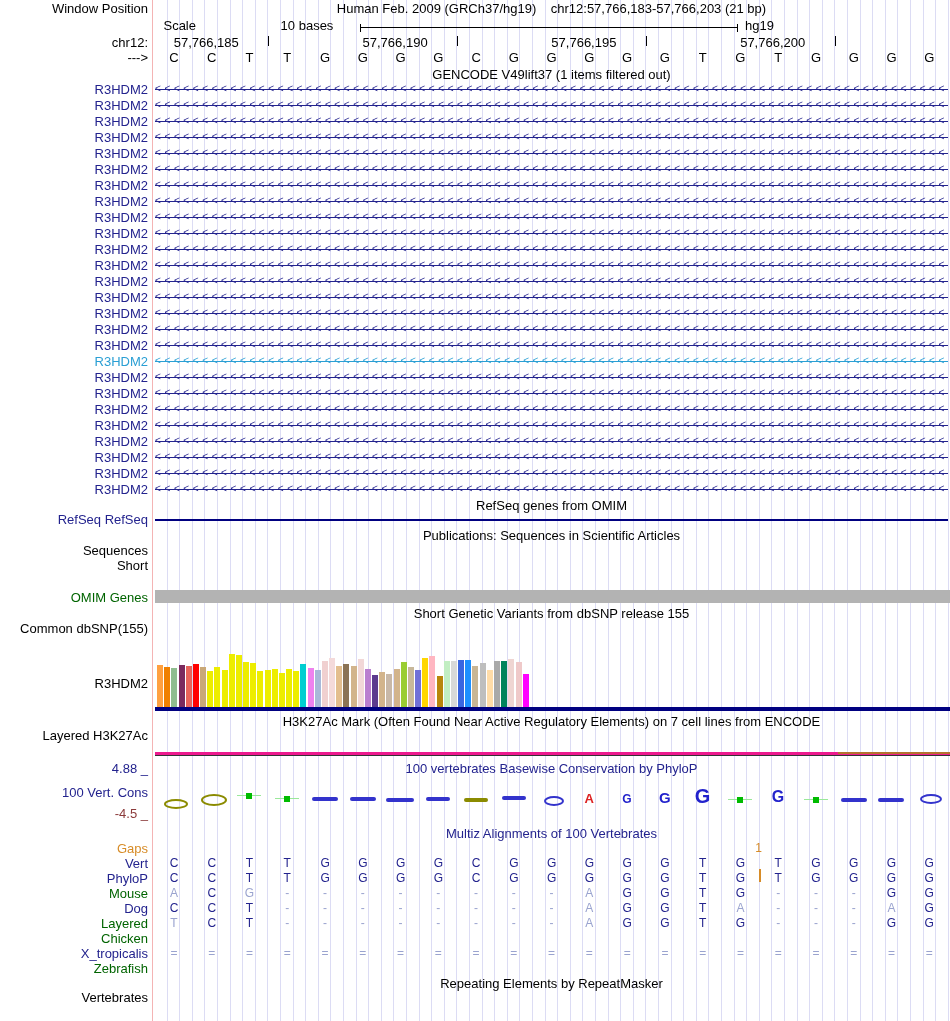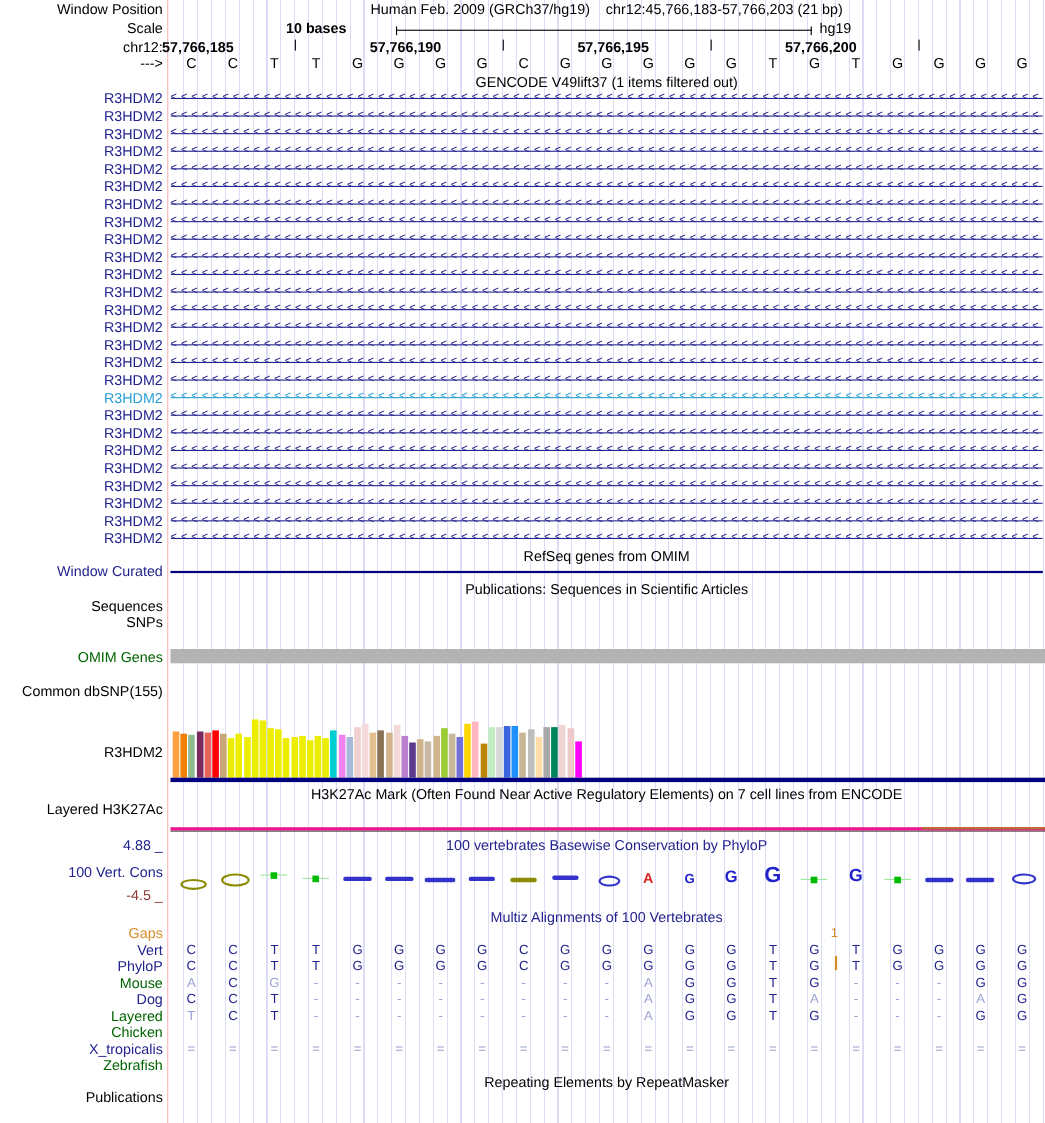--- a/index.html
+++ b/index.html
@@ -14,39 +14,39 @@
   .navy{color:#23238e;} .green{color:#006400;} .orange{color:#d78c28;} .maroon{color:#8b3a3a;}
   .gene-row{position:absolute;left:0;width:950px;height:16px;}
   .gene-label{position:absolute;left:0;width:148px;top:1px;text-align:right;font-size:13px;color:#23238e;white-space:nowrap;}
   .gene-line{position:absolute;left:155px;width:793px;height:16px;overflow:hidden;}
   .gene-hline{position:absolute;left:0;right:0;top:8px;height:1px;background:currentColor;}
   .gene-arrows{position:absolute;left:0;top:0;width:900px;font-size:10px;letter-spacing:3.6px;line-height:16px;color:currentColor;}
   .seq-cell{position:absolute;width:38px;text-align:center;font-size:13px;color:#000;}
   .mz-cell{position:absolute;width:38px;text-align:center;font-size:12px;}
   .mz-dark{color:#23238e;} .mz-light{color:#9aa3cf;}
   .tick{position:absolute;width:1px;height:10px;background:#000;}
-  .coord-label{position:absolute;text-align:left;font-size:13px;color:#000;white-space:nowrap;font-weight:bold;}
+  .coord-label{position:absolute;text-align:center;font-size:13px;color:#000;white-space:nowrap;}
   .bar{position:absolute;width:6px;}
   .logo-item{position:absolute;}
   .hline{position:absolute;}
 </style>
 </head>
 <body>
 
 <div class="page">
   <div class="grid"></div>
   <div class="pink-line"></div>
 
   <div class="glabel" style="top:1px;">Window Position</div>
   <div class="track-title" style="top:1px;">
     <span>Human Feb. 2009 (GRCh37/hg19)</span>&nbsp;&nbsp;&nbsp;
-    <span>chr12:45,766,183-57,766,203 (21 bp)</span>
+    <span>chr12:57,766,183-57,766,203 (21 bp)</span>
   </div>
 
-  <div class="glabel" style="top:18px;">Scale</div>
+  <div class="glabel" style="top:18px;padding-left:48px;">Scale</div>
   <div class="coord-label" style="top:18px;left:260px;width:94px;">10 bases</div>
   <div class="hline" style="left:360px;top:24px;width:1px;height:8px;background:#000;"></div>
   <div class="hline" style="left:360px;top:27px;width:378px;height:1px;background:#000;"></div>
   <div class="hline" style="left:737px;top:24px;width:1px;height:8px;background:#000;"></div>
   <div style="position:absolute;left:745px;top:18px;font-size:13px;">hg19</div>
 
   <div class="glabel" style="top:35px;">chr12:</div>
   <div id="coord-ticks">
       <div class="coord-label" style="left: 147.286px; top: 35px; width: 118px; position: absolute;">57,766,185</div>
       <div class="tick" style="left: 268.286px; top: 36px;"></div>
@@ -263,30 +263,31 @@
       <div class="gene-row" style="top: 481px;">
         <div class="gene-label" style="color: rgb(35, 35, 142);">R3HDM2</div>
         <div class="gene-line" style="color: rgb(35, 35, 142);">
           <div class="gene-hline"></div>
           <div class="gene-arrows">&lt;&lt;&lt;&lt;&lt;&lt;&lt;&lt;&lt;&lt;&lt;&lt;&lt;&lt;&lt;&lt;&lt;&lt;&lt;&lt;&lt;&lt;&lt;&lt;&lt;&lt;&lt;&lt;&lt;&lt;&lt;&lt;&lt;&lt;&lt;&lt;&lt;&lt;&lt;&lt;&lt;&lt;&lt;&lt;&lt;&lt;&lt;&lt;&lt;&lt;&lt;&lt;&lt;&lt;&lt;&lt;&lt;&lt;&lt;&lt;&lt;&lt;&lt;&lt;&lt;&lt;&lt;&lt;&lt;&lt;&lt;&lt;&lt;&lt;&lt;&lt;&lt;&lt;&lt;&lt;&lt;&lt;&lt;&lt;&lt;&lt;&lt;&lt;&lt;&lt;</div>
         </div>
       </div>
     </div>
 
   <div class="track-title" style="top:498px;">RefSeq genes from OMIM</div>
-  <div class="glabel navy" style="top:512px;">Window Curated</div>
+  <div class="glabel navy" style="top:512px;">RefSeq RefSeq</div>
   <div class="hline" style="left:155px;top:519px;width:793px;height:2px;background:#000080;"></div>
 
   <div class="track-title" style="top:528px;">Publications: Sequences in Scientific Articles</div>
   <div class="glabel" style="top:543px;">Sequences</div>
-  <div class="glabel" style="top:558px;">SNPs</div>
+  <div class="glabel" style="top:558px;">Short</div>
 
   <div class="glabel green" style="top:590px;">OMIM Genes</div>
   <div class="hline" style="left:155px;top:590px;width:795px;height:13px;background:#b3b3b3;"></div>
 
+  <div class="track-title" style="top:606px;">Short Genetic Variants from dbSNP release 155</div>
   <div class="glabel" style="top:621px;">Common dbSNP(155)</div>
 
   <div class="glabel" style="top:676px;">R3HDM2</div>
   <div id="gtex-bars">
       <div class="bar" style="left: 157px; top: 665px; height: 42px; background: rgb(255, 160, 64);"></div>
       <div class="bar" style="left: 164.17px; top: 667px; height: 40px; background: rgb(240, 128, 0);"></div>
       <div class="bar" style="left: 171.34px; top: 668px; height: 39px; background: rgb(143, 188, 143);"></div>
       <div class="bar" style="left: 178.51px; top: 665px; height: 42px; background: rgb(123, 42, 94);"></div>
       <div class="bar" style="left: 185.68px; top: 666px; height: 41px; background: rgb(232, 99, 90);"></div>
       <div class="bar" style="left: 192.85px; top: 664px; height: 43px; background: rgb(255, 0, 0);"></div>
@@ -512,14 +513,14 @@
       <div class="mz-cell mz-light" style="left: 721.429px; top: 946px;">=</div>
       <div class="mz-cell mz-light" style="left: 759.19px; top: 946px;">=</div>
       <div class="mz-cell mz-light" style="left: 796.952px; top: 946px;">=</div>
       <div class="mz-cell mz-light" style="left: 834.714px; top: 946px;">=</div>
       <div class="mz-cell mz-light" style="left: 872.476px; top: 946px;">=</div>
       <div class="mz-cell mz-light" style="left: 910.238px; top: 946px;">=</div>
       <div class="glabel" style="top: 961px; color: rgb(0, 100, 0);">Zebrafish</div>
     </div>
 
   <div class="track-title" style="top:976px;">Repeating Elements by RepeatMasker</div>
-  <div class="glabel" style="top:990px;">Publications</div>
+  <div class="glabel" style="top:990px;">Vertebrates</div>
 </div>
 
 </body></html>

